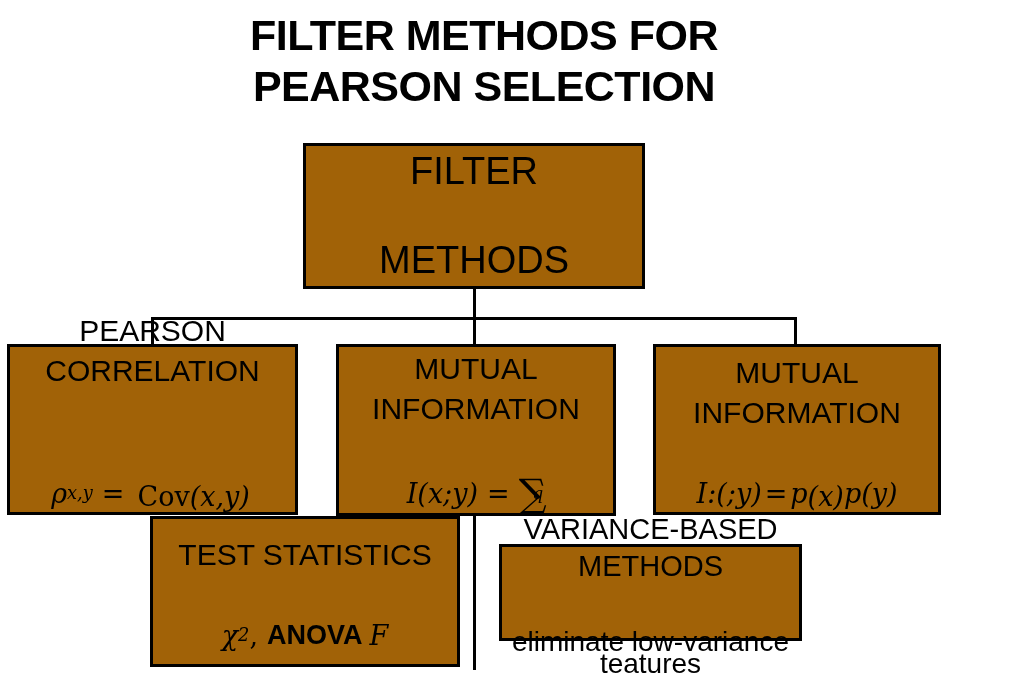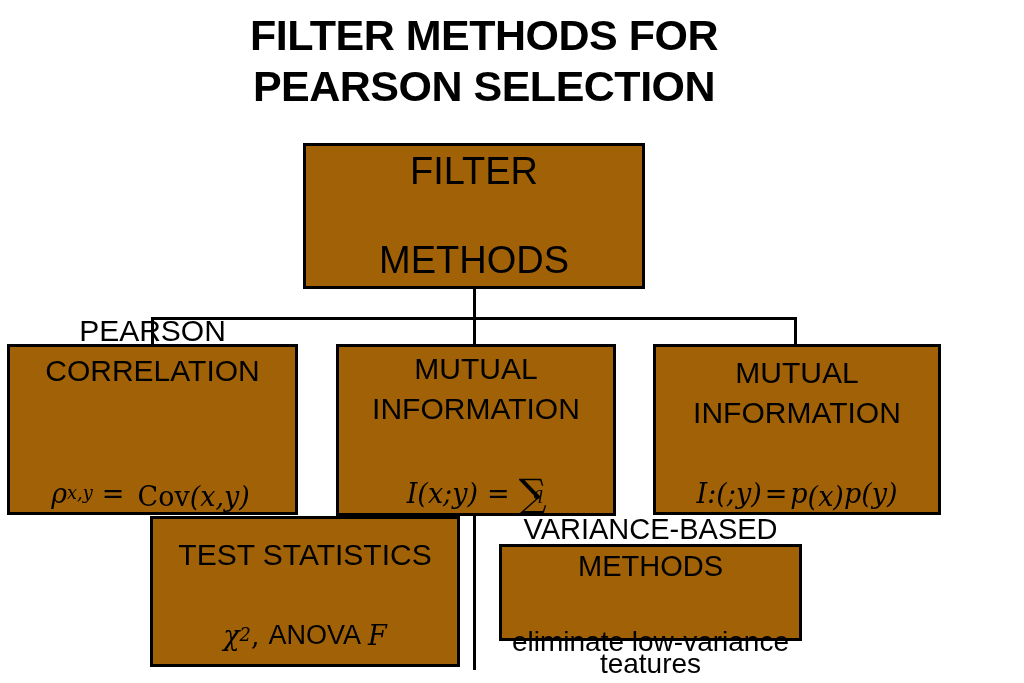--- a/index.html
+++ b/index.html
@@ -44,21 +44,21 @@
   .msub{font-size:0.66em;vertical-align:-0.35em;}
   .msup{font-size:0.66em;vertical-align:0.62em;}
   .eq{margin:0 9px;font-style:normal;}
   .eq-tight{margin:0 3px;font-style:normal;}
   .frac{display:inline-block;vertical-align:middle;text-align:center;margin-top:45px;}
   .frac .num{display:block;border-bottom:2px solid #000;padding:0 4px 2px 4px;}
   .frac .den{display:block;padding:2px 4px 0 4px;}
   .frac-sm{font-size:0.82em;}
   .sum{font-size:1.45em;font-style:normal;line-height:0.9;}
   .sumsub{font-size:0.62em;vertical-align:-1.05em;margin-left:-14px;margin-right:2px;}
-  .anova{font-family:"Liberation Sans",sans-serif;font-style:normal;margin-left:9px;}
+  .anova{font-family:"Liberation Sans",sans-serif;font-style:normal;margin-left:9px;font-weight:bold;}
   .fvar{margin-left:7px;}
   .offset-down{position:relative;top:3px;}
 </style>
 </head>
 <body>
 
 <div class="canvas">
 
   <div class="title">
     <span class="tline">FILTER METHODS FOR</span>

